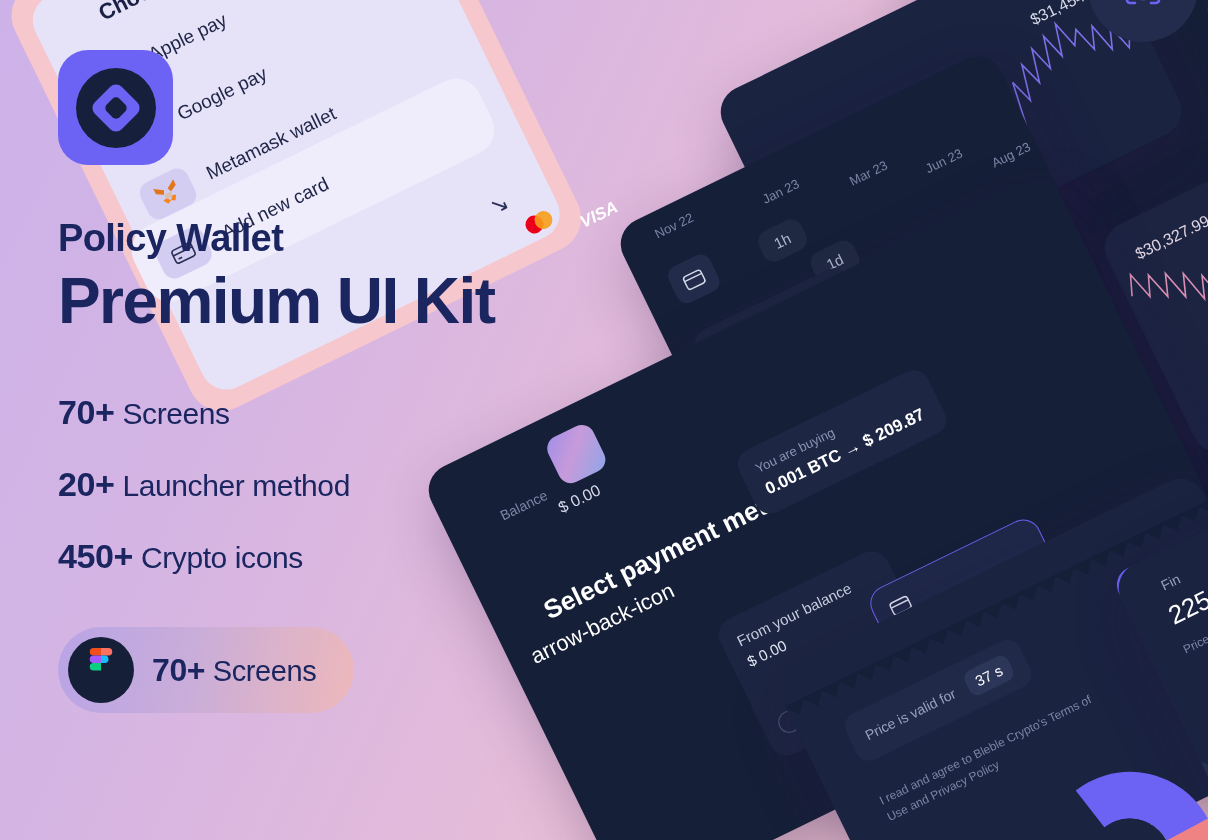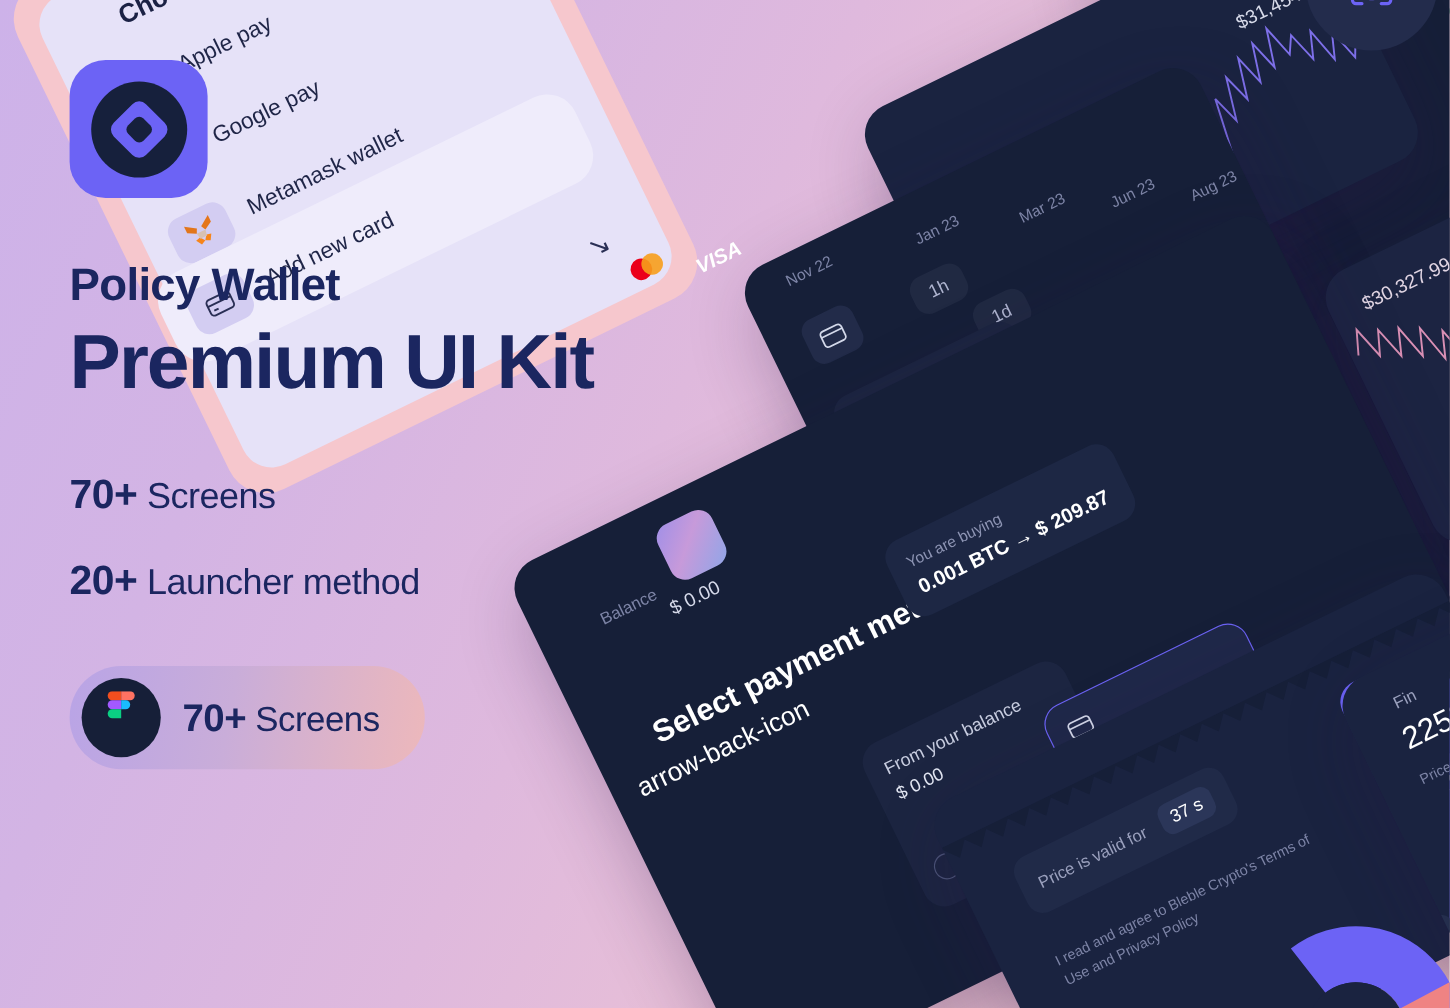--- a/index.html
+++ b/index.html
@@ -414,20 +414,24 @@
 
     <div class="features">
       <div class="feat">
         <b>70+</b>
         <span>Screens</span>
       </div>
       <div class="feat">
         <b>20+</b>
         <span>Launcher method</span>
       </div>
+      <div class="feat">
+        <b>450+</b>
+        <span>Crypto icons</span>
+      </div>
     </div>
 
     <div class="figma-badge">
       <div class="figma-circle">
         <svg width="30" height="44" viewBox="0 0 30 44">
           <path d="M7.5 0h7.5v7.5H7.5a3.75 3.75 0 010-7.5z" fill="#f24e1e"></path>
           <path d="M15 0h7.5a3.75 3.75 0 010 7.5H15z" fill="#ff7262"></path>
           <path d="M7.5 7.5H15V15H7.5a3.75 3.75 0 010-7.5z" fill="#a259ff"></path>
           <path d="M15 7.5h3.75a3.75 3.75 0 110 7.5H15z" fill="#1abcfe"></path>
           <path d="M7.5 15H15v7.5H7.5a3.75 3.75 0 010-7.5z" fill="#0acf83"></path>

